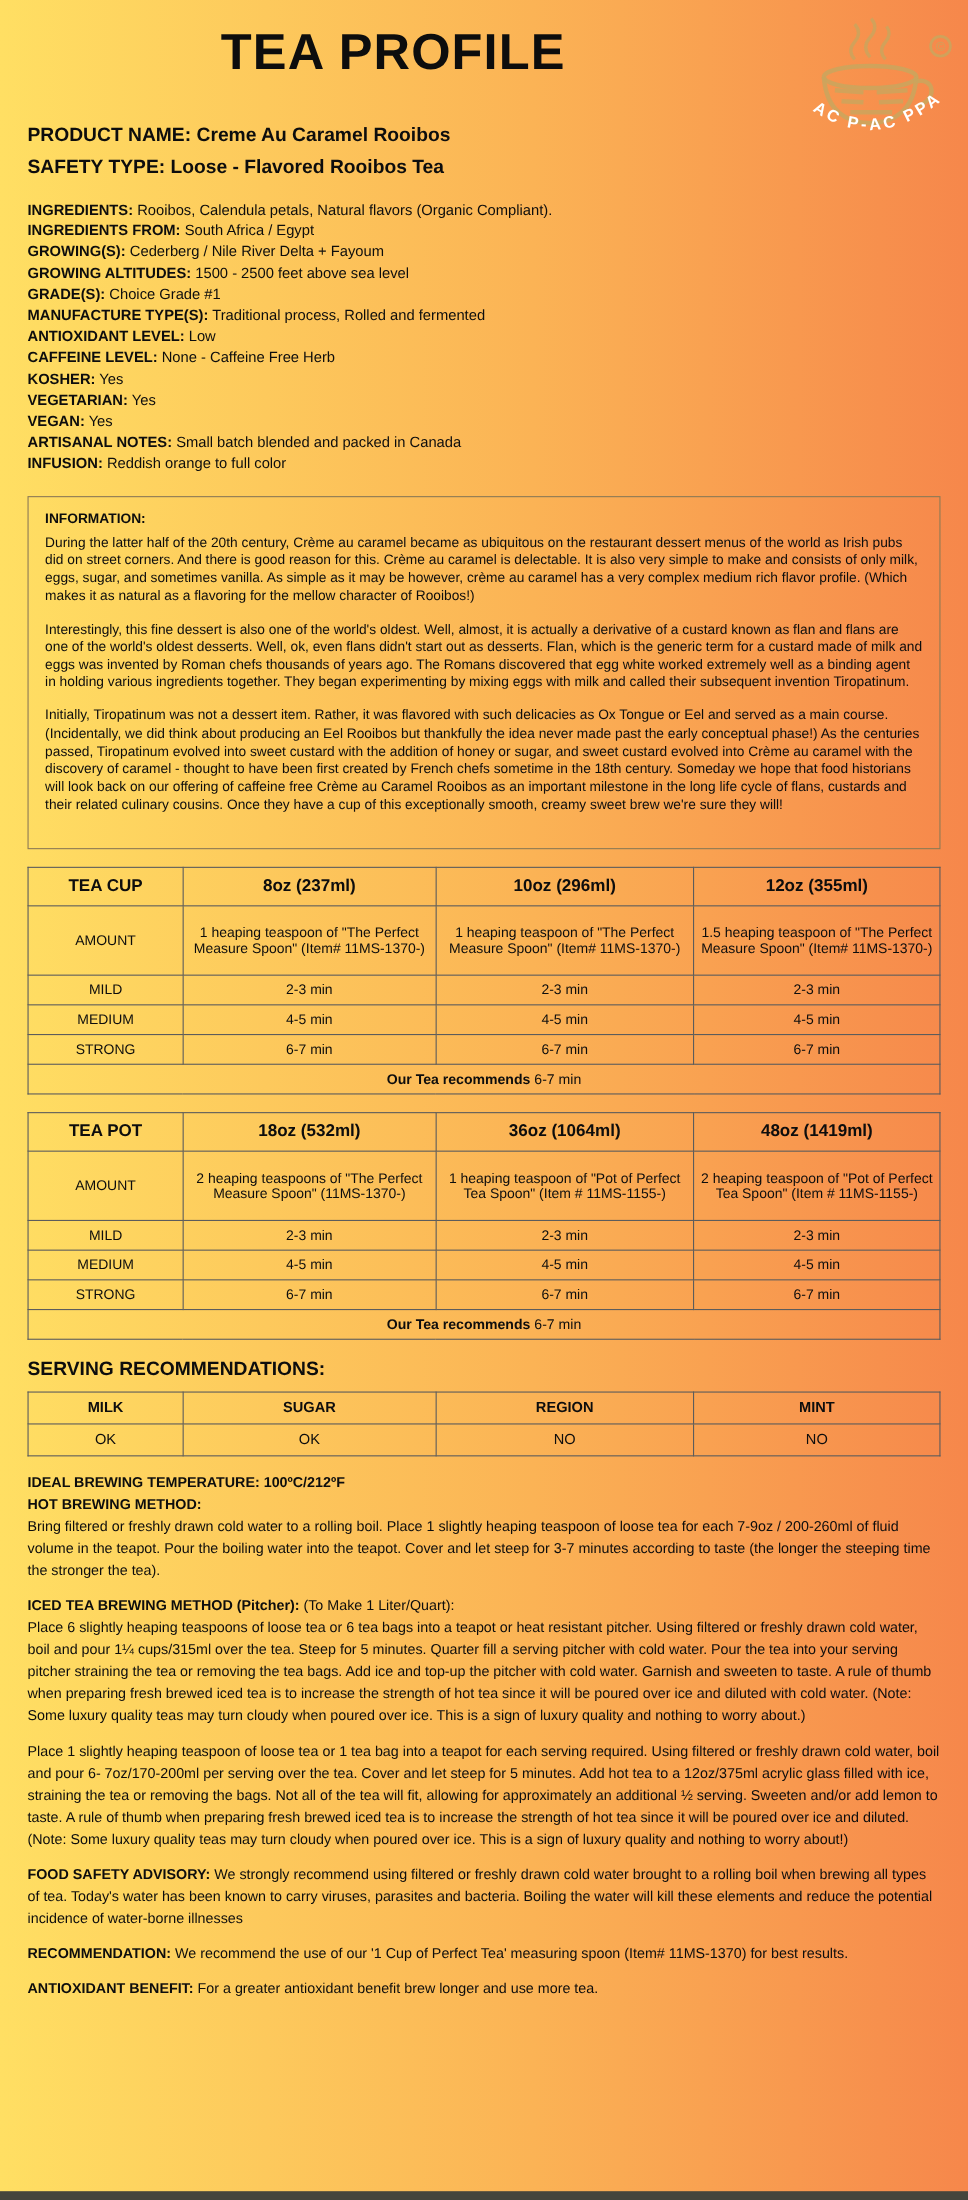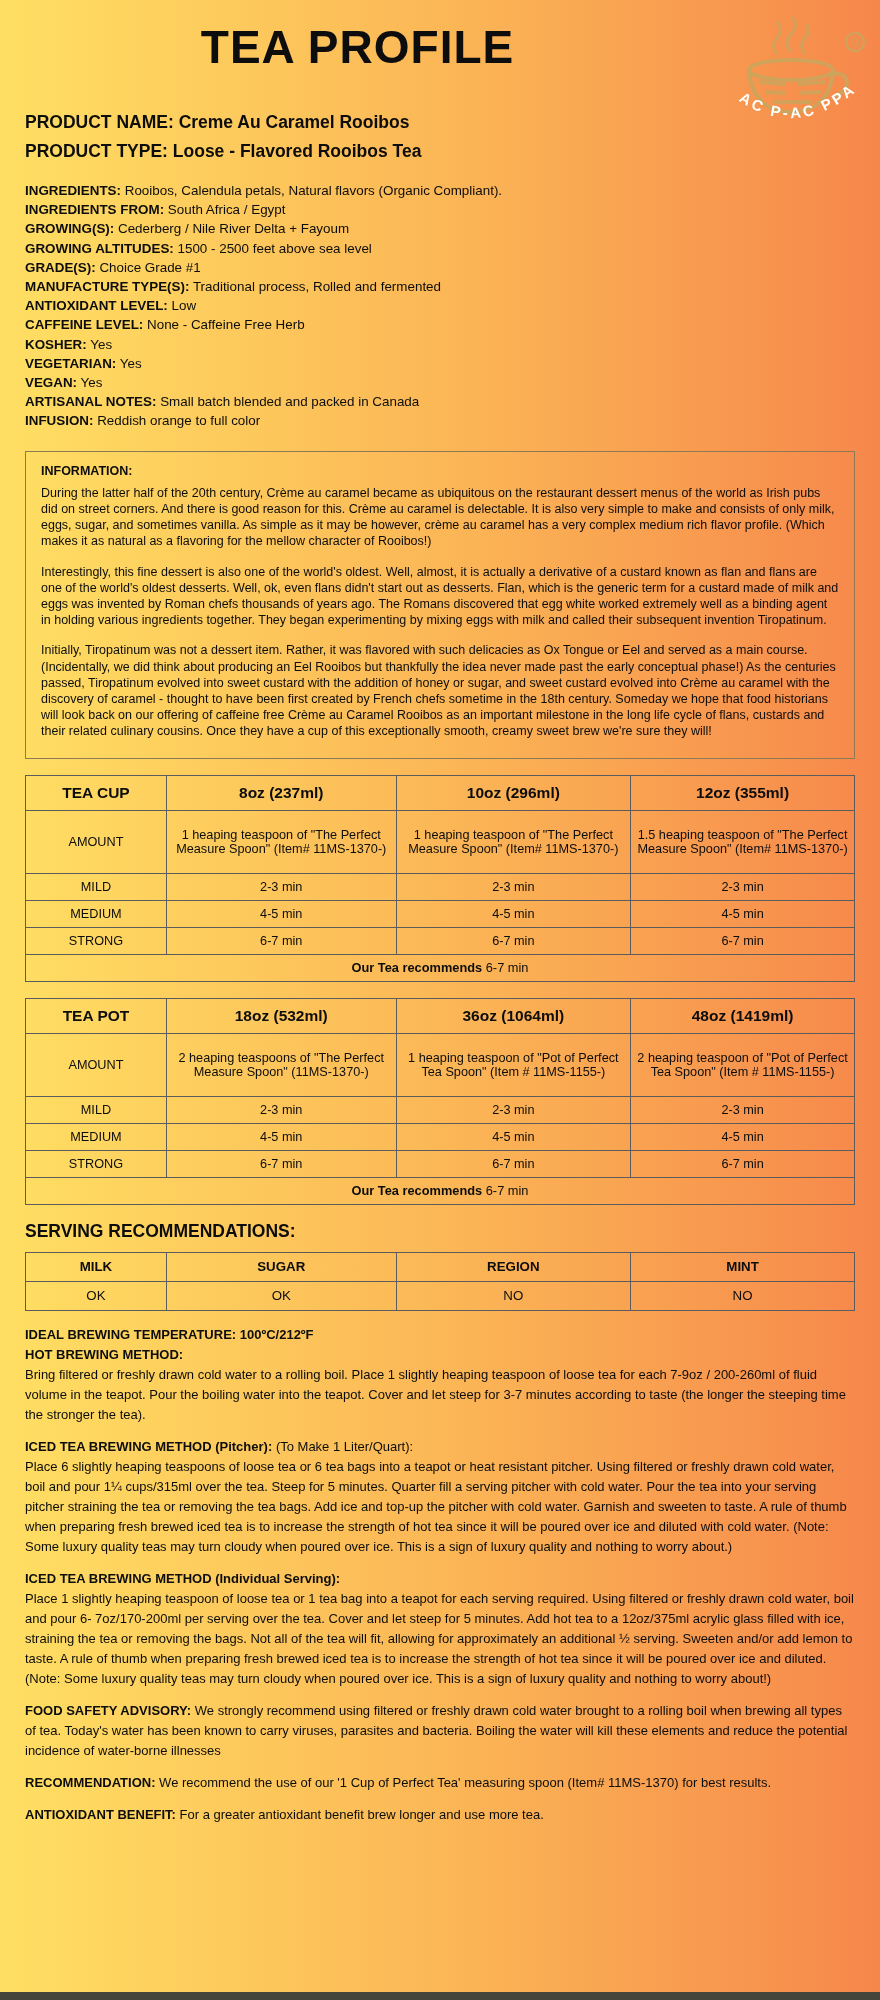--- a/index.html
+++ b/index.html
@@ -8,21 +8,21 @@
     background:linear-gradient(90deg,#FFDF63 0%,#FBB355 55%,#F6874B 100%);
     font-family:"Liberation Sans",sans-serif;color:#0d0d0d;
   }
   .header{display:flex;align-items:flex-start;padding-top:20px;height:76px;justify-content:center;}
   .title{flex:1;text-align:center;font-size:46px;font-weight:bold;letter-spacing:1px;line-height:54px;}
   .logo-wrap{width:165px;height:130px;position:relative;top:-8px;}
   .content{margin:0 25px;}
   .lbl{font-weight:bold;}
   .product{margin-top:12px;font-size:17.5px;font-weight:bold;line-height:29px;}
   .specs{margin-top:15px;font-size:13.4px;line-height:19.2px;}
-  .info-box{margin-top:20px;border:1px solid #8d7a55;padding:11px 15px 4px 15px;font-size:12.5px;line-height:16.2px;}
+  .info-box{margin-top:20px;border:1px solid #8d7a55;padding:11px 15px 17px 15px;font-size:12.5px;line-height:16.2px;}
   .info-box .ib-head{font-weight:bold;margin-bottom:6px;}
   .info-box p{margin:0 0 14px 0;}
   table{border-collapse:collapse;width:100%;table-layout:fixed;}
   .steep-table,.serve-table{margin-top:16px;}
   th,td{border:1px solid #5c5c5c;text-align:center;padding:2px 6px;}
   .head-row th{font-size:15.5px;font-weight:bold;height:30px;}
   .amount-row td{font-size:12.7px;height:58px;}
   .steep-row td{font-size:12.7px;height:22px;}
   .row-label{font-size:12.7px;}
   .foot-row td{font-size:12.8px;height:22px;}
@@ -75,21 +75,21 @@
 </div>
 
 <div class="content">
 
   <div class="product">
     <div>
       <span>PRODUCT NAME:</span>
       <span>Creme Au Caramel Rooibos</span>
     </div>
     <div>
-      <span>PRODUCT TYPE:</span>
+      <span>SAFETY TYPE:</span>
       <span>Loose - Flavored Rooibos Tea</span>
     </div>
   </div>
 
   <div class="specs">
     <div class="spec-line"><span class="lbl">INGREDIENTS:</span> <span>Rooibos, Calendula petals, Natural flavors (Organic Compliant).</span></div>
     <div class="spec-line"><span class="lbl">INGREDIENTS FROM:</span> <span>South Africa / Egypt</span></div>
     <div class="spec-line"><span class="lbl">GROWING(S):</span> <span>Cederberg / Nile River Delta + Fayoum</span></div>
     <div class="spec-line"><span class="lbl">GROWING ALTITUDES:</span> <span>1500 - 2500 feet above sea level</span></div>
     <div class="spec-line"><span class="lbl">GRADE(S):</span> <span>Choice Grade #1</span></div>
@@ -222,21 +222,20 @@
     </tr>
     </tbody>
   </table>
 
   <div class="brewing">
     <div class="bold-line">IDEAL BREWING TEMPERATURE: 100ºC/212ºF</div>
     <div class="bold-line">HOT BREWING METHOD:</div>
     <p>Bring filtered or freshly drawn cold water to a rolling boil. Place 1 slightly heaping teaspoon of loose tea for each 7-9oz / 200-260ml of fluid volume in the teapot. Pour the boiling water into the teapot. Cover and let steep for 3-7 minutes according to taste (the longer the steeping time the stronger the tea).</p>
     <div><span class="bold-line">ICED TEA BREWING METHOD (Pitcher):</span> <span>(To Make 1 Liter/Quart):</span></div>
     <p>Place 6 slightly heaping teaspoons of loose tea or 6 tea bags into a teapot or heat resistant pitcher. Using filtered or freshly drawn cold water, boil and pour 1¼ cups/315ml over the tea. Steep for 5 minutes. Quarter fill a serving pitcher with cold water. Pour the tea into your serving pitcher straining the tea or removing the tea bags. Add ice and top-up the pitcher with cold water. Garnish and sweeten to taste. A rule of thumb when preparing fresh brewed iced tea is to increase the strength of hot tea since it will be poured over ice and diluted with cold water. (Note: Some luxury quality teas may turn cloudy when poured over ice. This is a sign of luxury quality and nothing to worry about.)</p>
-    <div class="bold-line">ICED TEA BREWING METHOD (Individual Serving):</div>
     <p>Place 1 slightly heaping teaspoon of loose tea or 1 tea bag into a teapot for each serving required. Using filtered or freshly drawn cold water, boil and pour 6- 7oz/170-200ml per serving over the tea. Cover and let steep for 5 minutes. Add hot tea to a 12oz/375ml acrylic glass filled with ice, straining the tea or removing the bags. Not all of the tea will fit, allowing for approximately an additional ½ serving. Sweeten and/or add lemon to taste. A rule of thumb when preparing fresh brewed iced tea is to increase the strength of hot tea since it will be poured over ice and diluted. (Note: Some luxury quality teas may turn cloudy when poured over ice. This is a sign of luxury quality and nothing to worry about!)</p>
     <p class="advisory"><span class="lbl">FOOD SAFETY ADVISORY:</span> <span>We strongly recommend using filtered or freshly drawn cold water brought to a rolling boil when brewing all types of tea. Today's water has been known to carry viruses, parasites and bacteria. Boiling the water will kill these elements and reduce the potential incidence of water-borne illnesses</span></p>
     <p class="advisory"><span class="lbl">RECOMMENDATION:</span> <span>We recommend the use of our '1 Cup of Perfect Tea' measuring spoon (Item# 11MS-1370) for best results.</span></p>
     <p class="advisory"><span class="lbl">ANTIOXIDANT BENEFIT:</span> <span>For a greater antioxidant benefit brew longer and use more tea.</span></p>
   </div>
 
 </div>
 
 <div class="bottom-bar"></div>
 

